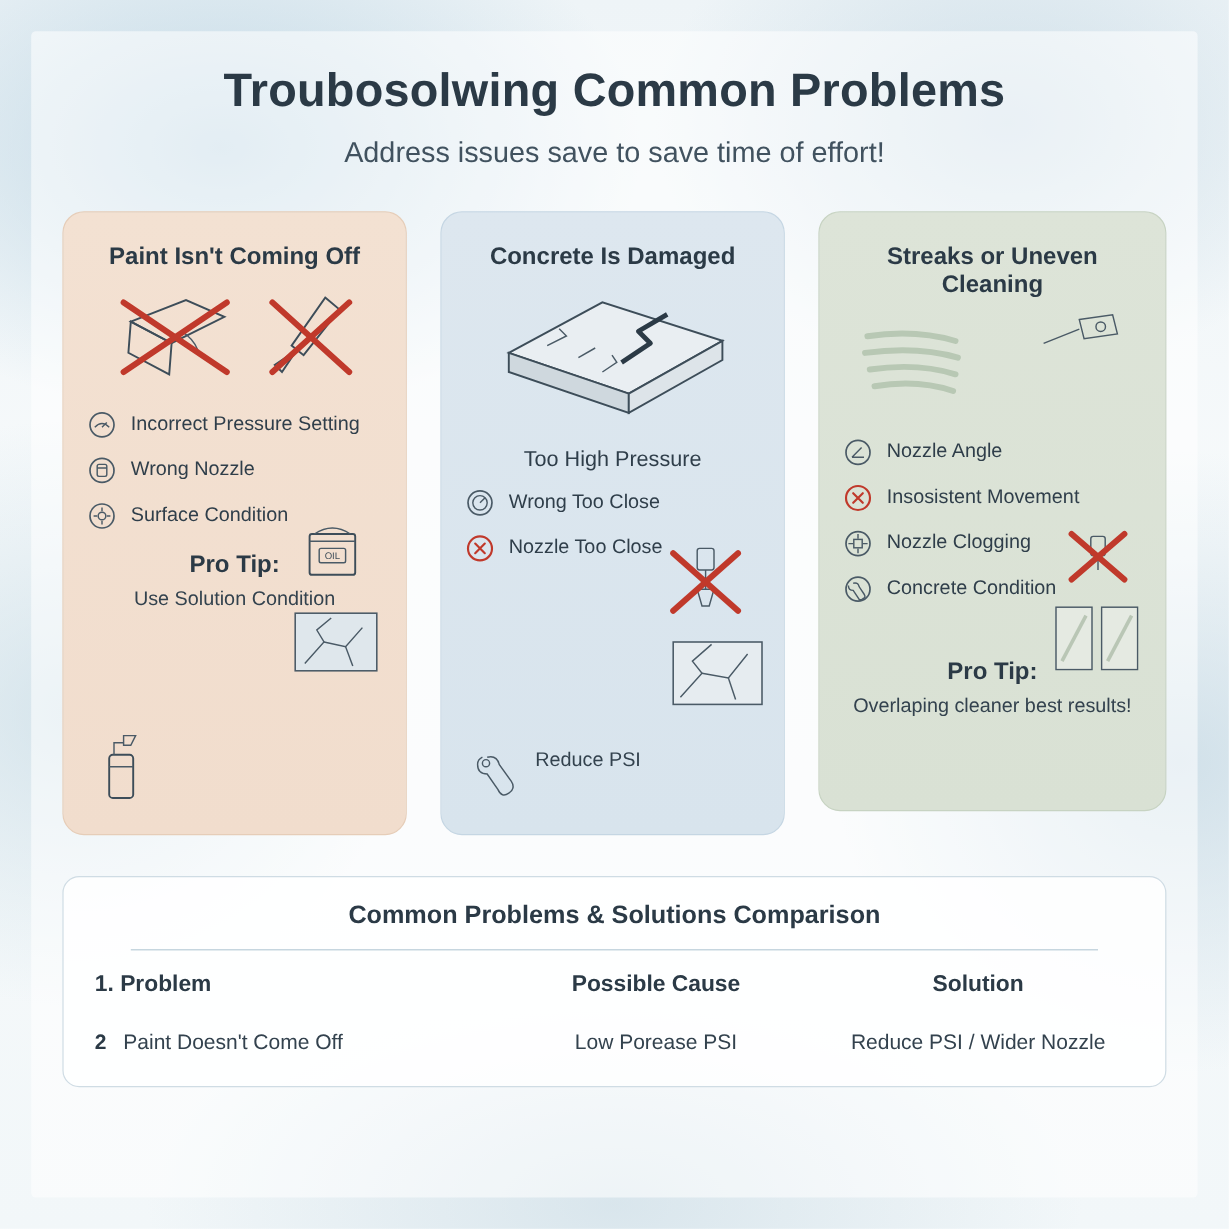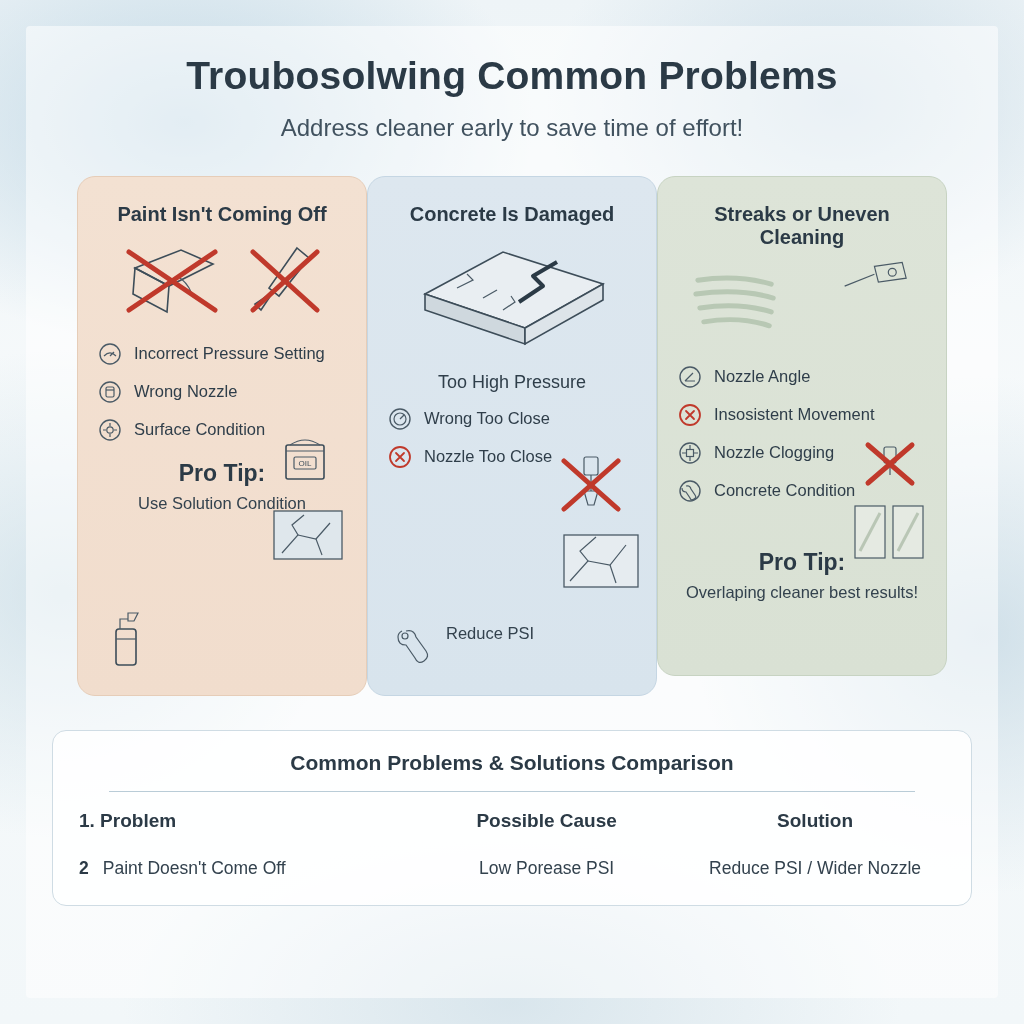--- a/index.html
+++ b/index.html
@@ -47,20 +47,21 @@
   .subtitle {
     text-align: center;
     font-size: 24px;
     color: #41525f;
     margin-top: 16px;
   }
 
   .cards {
     display: flex;
     justify-content: center;
+    gap: 28px;
     margin-top: 34px;
     padding: 0 52px;
     align-items: flex-start;
   }
   .card {
     width: 290px;
     border-radius: 18px;
     box-sizing: border-box;
     padding: 26px 20px 22px 20px;
     position: relative;
@@ -115,21 +116,21 @@
     font-size: 18px;
     color: #2f3e4a;
     margin: 20px 0 14px 0;
   }
 
   .protip {
     text-align: center;
     margin-top: 18px;
   }
   .protip-title {
-    font-size: 23px;
+    font-size: 20px;
     font-weight: bold;
     color: #2b3a46;
     margin-bottom: 6px;
   }
   .protip-text {
     font-size: 16.5px;
     color: #33424e;
     line-height: 1.3;
   }
 
@@ -188,21 +189,21 @@
   .circ-red { fill: none; stroke: #c0392b; stroke-width: 1.8; }
   .xsm { fill: none; stroke: #c0392b; stroke-width: 1.8; stroke-linecap: round; }
 </style>
 </head>
 <body>
 
 <div id="page">
 <div class="layer">
 
   <div class="title">Troubosolwing Common Problems</div>
-  <div class="subtitle">Address cleaner early to save time of effort!</div>
+  <div class="subtitle">Address issues save to save time of effort!</div>
 
   <div class="cards">
 
     <div class="card card-peach">
       <div class="card-title">Paint Isn't Coming Off</div>
 
       <div class="art">
         <span>
           <svg width="108" height="92" viewBox="0 0 108 92">
             <polygon class="stroke" points="16,34 62,16 94,30 50,52"></polygon>

